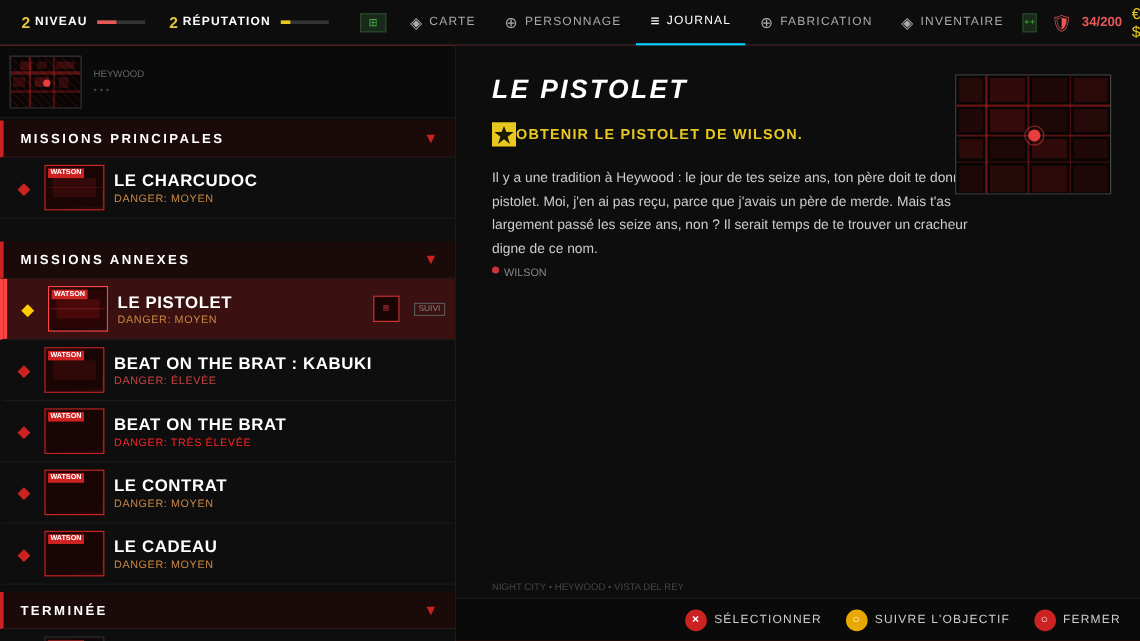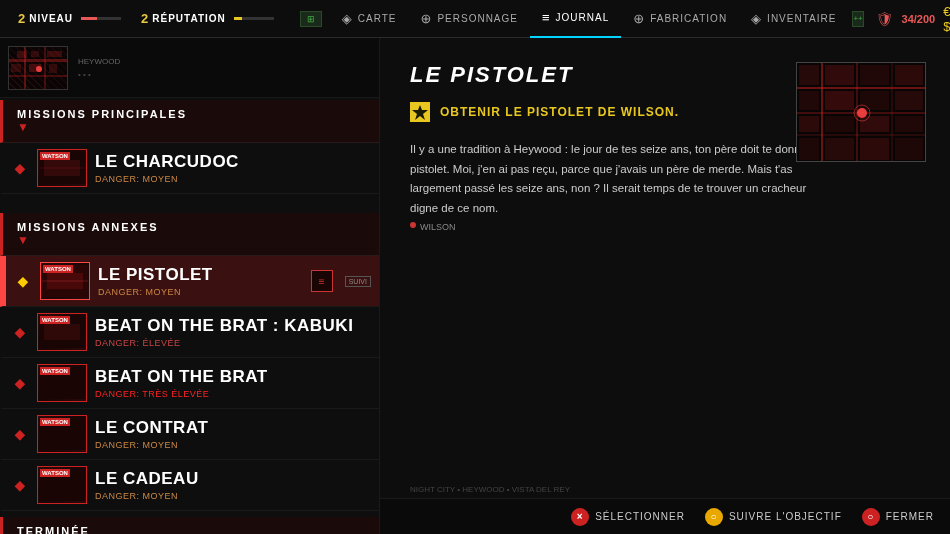--- a/index.html
+++ b/index.html
@@ -127,24 +127,23 @@
     }
 
     
     .section-header {
       width: 100%;
       padding: 8px 14px;
       background: #1a0a0a;
       border-left: 3px solid #cc2222;
       border-bottom: 1px solid #2a1a1a;
       display: flex;
-      align-items: flex-start;
+      align-items: flex-end;
       justify-content: space-between;
       margin-top: 2px;
-      flex-direction: column;
     }
     .section-header-text {
       font-size: 11px;
       font-weight: bold;
       color: #fff;
       text-transform: uppercase;
       letter-spacing: 2px;
     }
     .section-arrow {
       color: #cc2222;
@@ -200,21 +199,21 @@
       color: #fff;
       font-size: 6px;
       font-weight: bold;
       padding: 1px 2px;
       text-transform: uppercase;
     }
     .mission-info {
       flex: 1;
     }
     .mission-name {
-      font-size: 17px;
+      font-size: 14px;
       font-weight: bold;
       color: #fff;
       text-transform: uppercase;
       letter-spacing: 0.5px;
     }
     .mission-danger {
       font-size: 9px;
       color: #888;
       text-transform: uppercase;
       letter-spacing: 0.5px;
@@ -270,21 +269,21 @@
       color: #fff;
       text-transform: uppercase;
       letter-spacing: 2px;
       margin-bottom: 14px;
       font-style: italic;
     }
 
     .quest-objective {
       display: flex;
       align-items: center;
-      gap: 10px;
+      gap: 0;
       margin-bottom: 18px;
     }
     .obj-icon {
       width: 20px;
       height: 20px;
       background: #e8c820;
       display: flex;
       align-items: center;
       justify-content: center;
       font-size: 12px;

